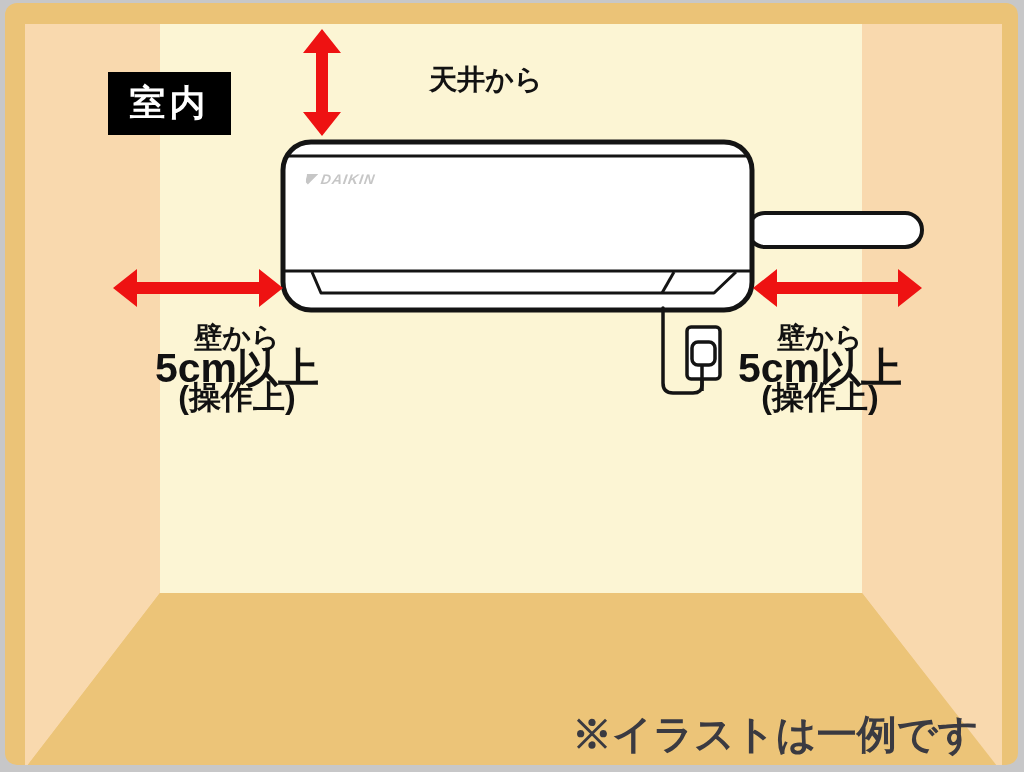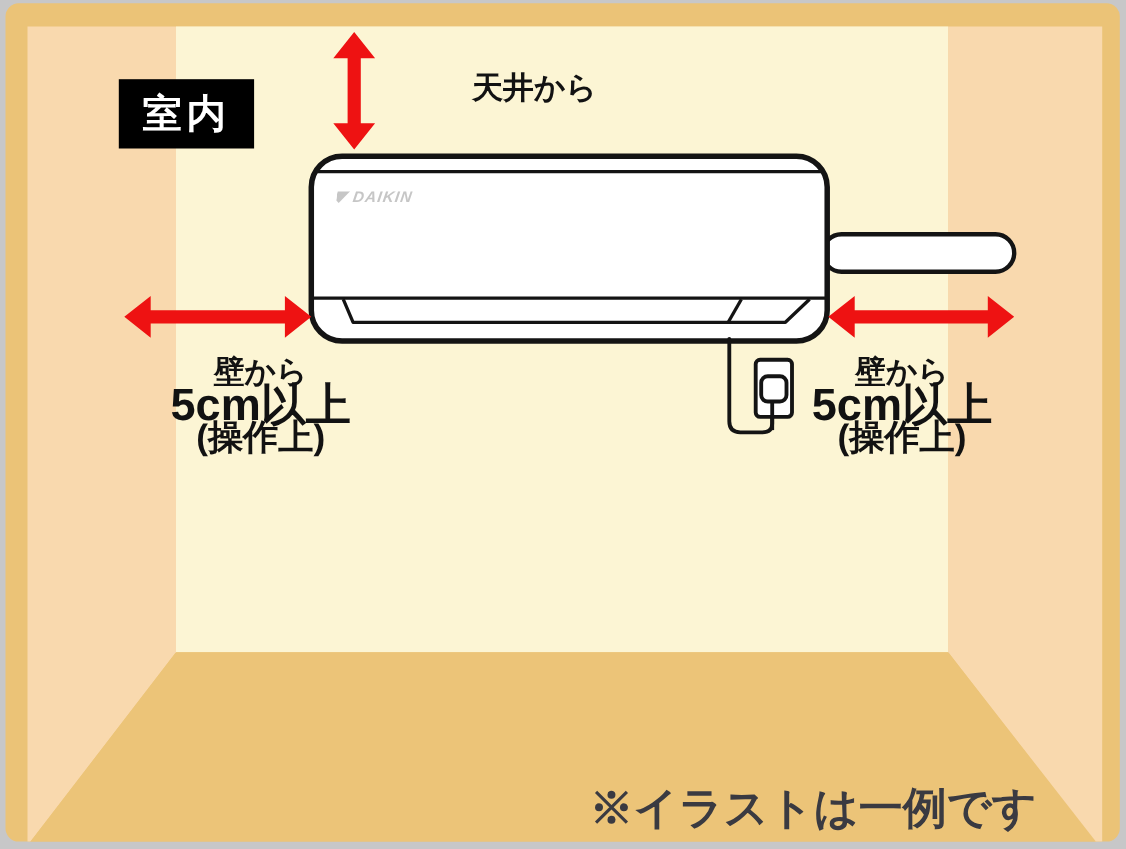--- a/index.html
+++ b/index.html
@@ -44,21 +44,21 @@
   }
   .note .l1{font-size:28px;line-height:31px;display:block;}
   .note .l2{font-size:41px;line-height:30px;display:block;}
   .note .l3{font-size:32px;line-height:28px;display:block;}
   .ceiling-note{left:468px;top:65px;margin-left:18px;}
   .ceiling-note .l1{font-size:28px;line-height:30px;}
   .ceiling-note .l2{font-size:30px;line-height:30px;}
   .left-note{left:237px;top:322px;}
   .right-note{left:820px;top:322px;}
   .footnote{
-    position:absolute;left:536px;top:707px;
+    position:absolute;left:572px;top:707px;
     font-size:40px;font-weight:700;
     color:var(--footnote-text,#3a3a41);white-space:nowrap;
   }
   .brand{
     position:absolute;left:306px;top:172px;height:14px;
     display:flex;align-items:center;gap:3px;
     color:var(--brand-gray,#c6c6c6);
     transform:skewX(-8deg);
   }
   .brand-mark{

